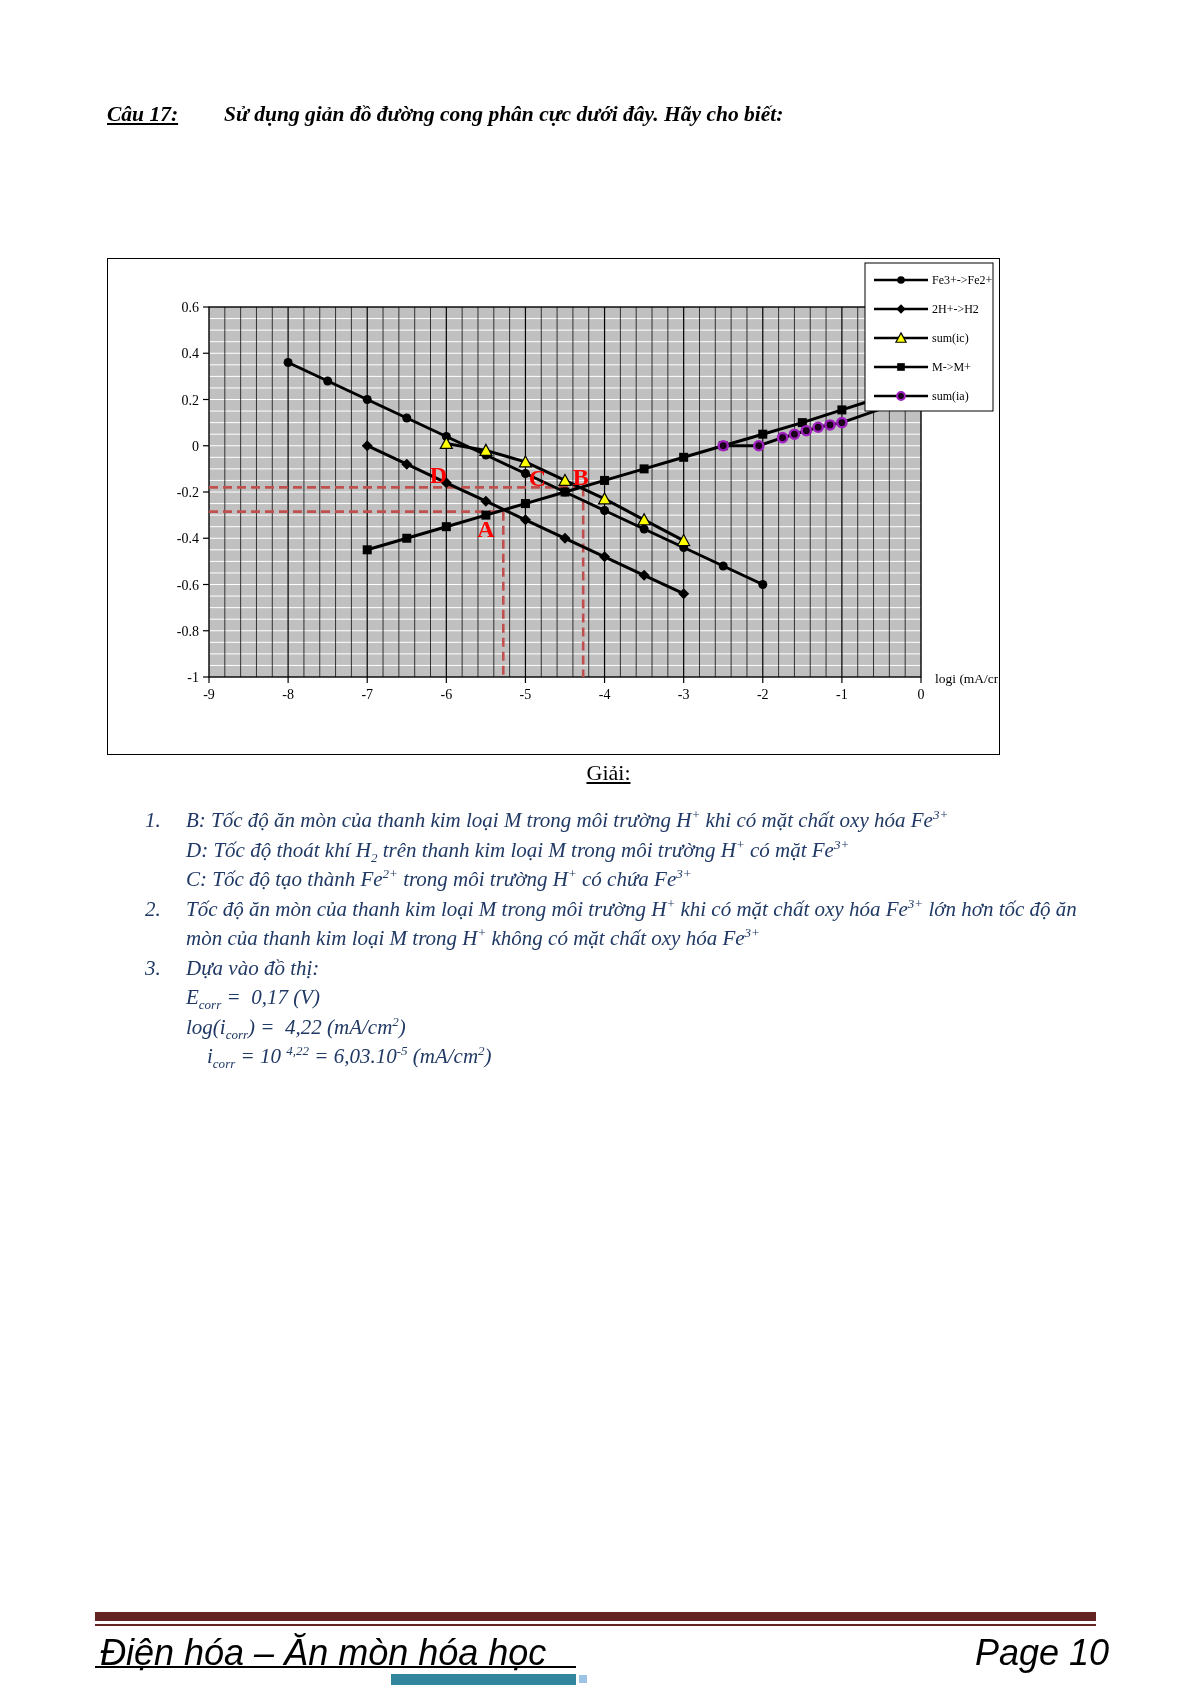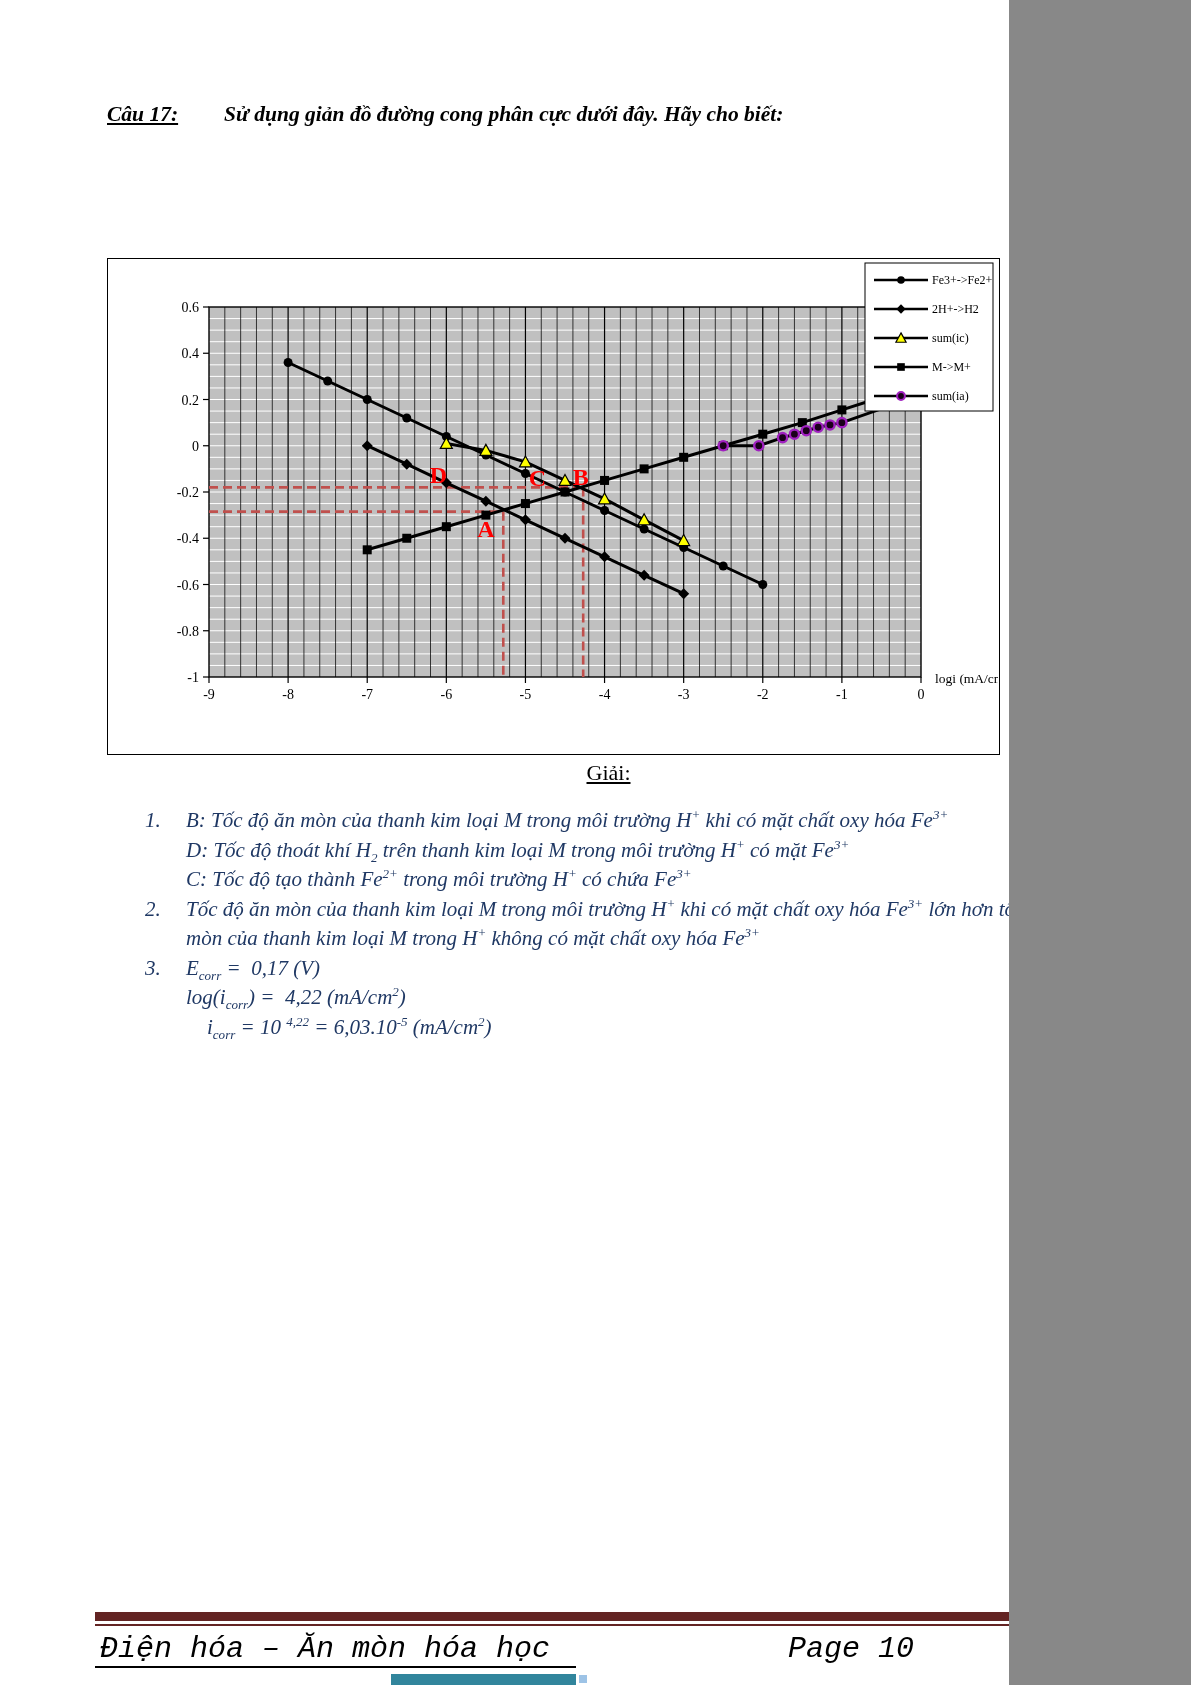--- a/index.html
+++ b/index.html
@@ -1,16 +1,16 @@
 <!DOCTYPE html>
 <html><head>
 <meta charset="utf-8">
 <style>
   html,body{margin:0;padding:0;background:#888;}
-  .page{position:relative;width:1009px;height:1685px;background:#ffffff;overflow:hidden;
+  .page{position:relative;width:1191px;height:1685px;background:#ffffff;overflow:hidden;
         font-family:"Liberation Serif","DejaVu Serif",serif;}
   
   .question{position:absolute;left:107px;top:100px;width:990px;color:#000;
             font-weight:bold;font-style:italic;font-size:21.5px;line-height:29.5px;}
   .qlabel{text-decoration:underline;margin-right:46px;}
   
   .chartbox{position:absolute;left:107px;top:258px;width:893px;height:497px;
             background:#fff;border:1.5px solid #000;box-sizing:border-box;}
   .chartbox svg{display:block;}
   
@@ -19,24 +19,24 @@
   .giai span{text-decoration:underline;margin-left:18px;}
   .solution{position:absolute;left:107px;top:806px;width:985px;color:#1f3864;
             font-style:italic;font-size:21px;line-height:29.5px;}
   .sol-item{position:relative;padding-left:79px;}
   .sol-num{position:absolute;left:38px;top:0;}
   .sol-line{min-height:29.5px;}
   sup,sub{font-size:62%;line-height:0;}
   
   .f-bar{position:absolute;left:95px;top:1612px;width:1001px;height:9px;background:#632423;}
   .f-thin{position:absolute;left:95px;top:1624px;width:1001px;height:2px;background:#632423;}
-  .f-script{position:absolute;top:1632px;font-size:30px;font-style:italic;
-            font-family:Liberation Mono, monospace;color:#000;}
+  .f-script{position:absolute;top:1632px;font-size:36px;font-style:italic;
+            font-family:Liberation Sans, sans-serif;color:#000;}
   .f-left{left:100px;}
-  .f-right{right:95px;margin-left:21px;}
+  .f-right{right:82px;margin-left:21px;}
   .f-blackline{position:absolute;left:95px;top:1666px;width:481px;height:2px;background:#000;}
   .f-teal{position:absolute;left:391px;top:1674px;width:185px;height:11px;background:#31859c;}
   .f-tealdot{position:absolute;left:579px;top:1675px;width:8px;height:8px;background:#9dc3e6;}
 </style>
 </head>
 <body>
 
 <div class="page">
 
   <div class="question">
@@ -268,20 +268,21 @@
         <div class="sol-line">B: Tốc độ ăn mòn của thanh kim loại M trong môi trường H<sup>+</sup> khi có mặt chất oxy hóa Fe<sup>3+</sup></div>
         <div class="sol-line">D: Tốc độ thoát khí H<sub>2</sub> trên thanh kim loại M trong môi trường H<sup>+</sup> có mặt Fe<sup>3+</sup></div>
         <div class="sol-line">C: Tốc độ tạo thành Fe<sup>2+</sup> trong môi trường H<sup>+</sup> có chứa Fe<sup>3+</sup></div>
       </div>
       <div class="sol-item">
         <span class="sol-num">2.</span>
         <div class="sol-line">Tốc độ ăn mòn của thanh kim loại M trong môi trường H<sup>+</sup> khi có mặt chất oxy hóa Fe<sup>3+</sup> lớn hơn tốc độ ăn mòn của thanh kim loại M trong H<sup>+</sup> không có mặt chất oxy hóa Fe<sup>3+</sup></div>
       </div>
       <div class="sol-item">
         <span class="sol-num">3.</span>
+        <div class="sol-line">Dựa vào đồ thị:</div>
         <div class="sol-line">E<sub>corr</sub> =&nbsp; 0,17 (V)</div>
         <div class="sol-line">log(i<sub>corr</sub>) =&nbsp; 4,22 (mA/cm<sup>2</sup>)</div>
         <div class="sol-line">&nbsp;&nbsp;&nbsp;&nbsp;i<sub>corr</sub> = 10 <sup>4,22</sup> = 6,03.10<sup>-5</sup> (mA/cm<sup>2</sup>)</div>
       </div>
     </div>
 
   <div class="f-bar"></div>
   <div class="f-thin"></div>
   <div class="f-script f-left">Điện hóa – Ăn mòn hóa học</div>
   <div class="f-script f-right">Page 10</div>

